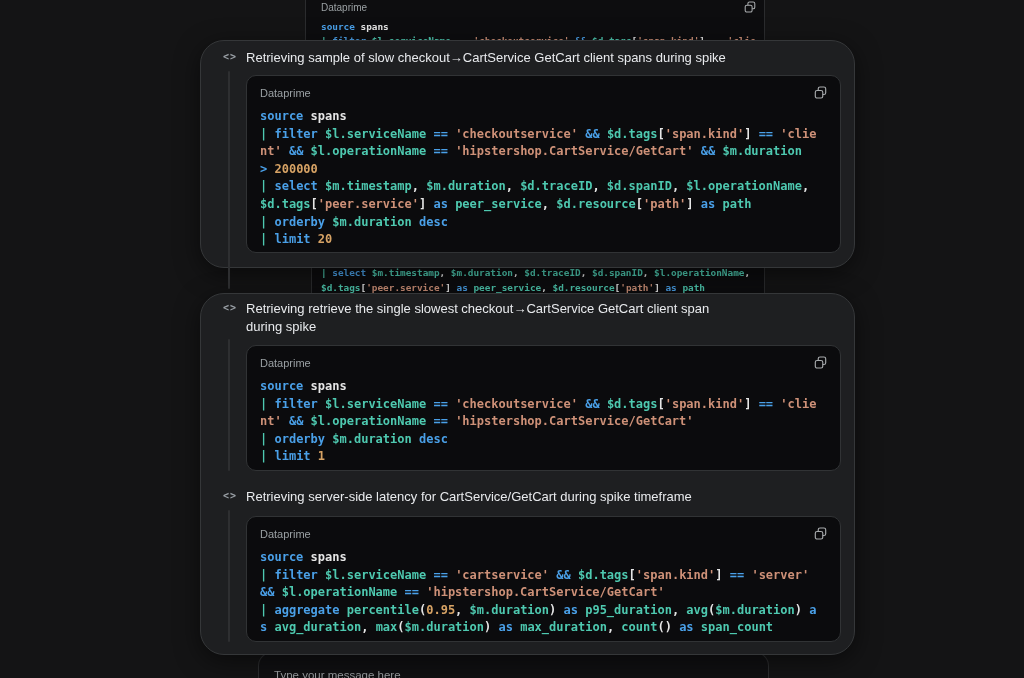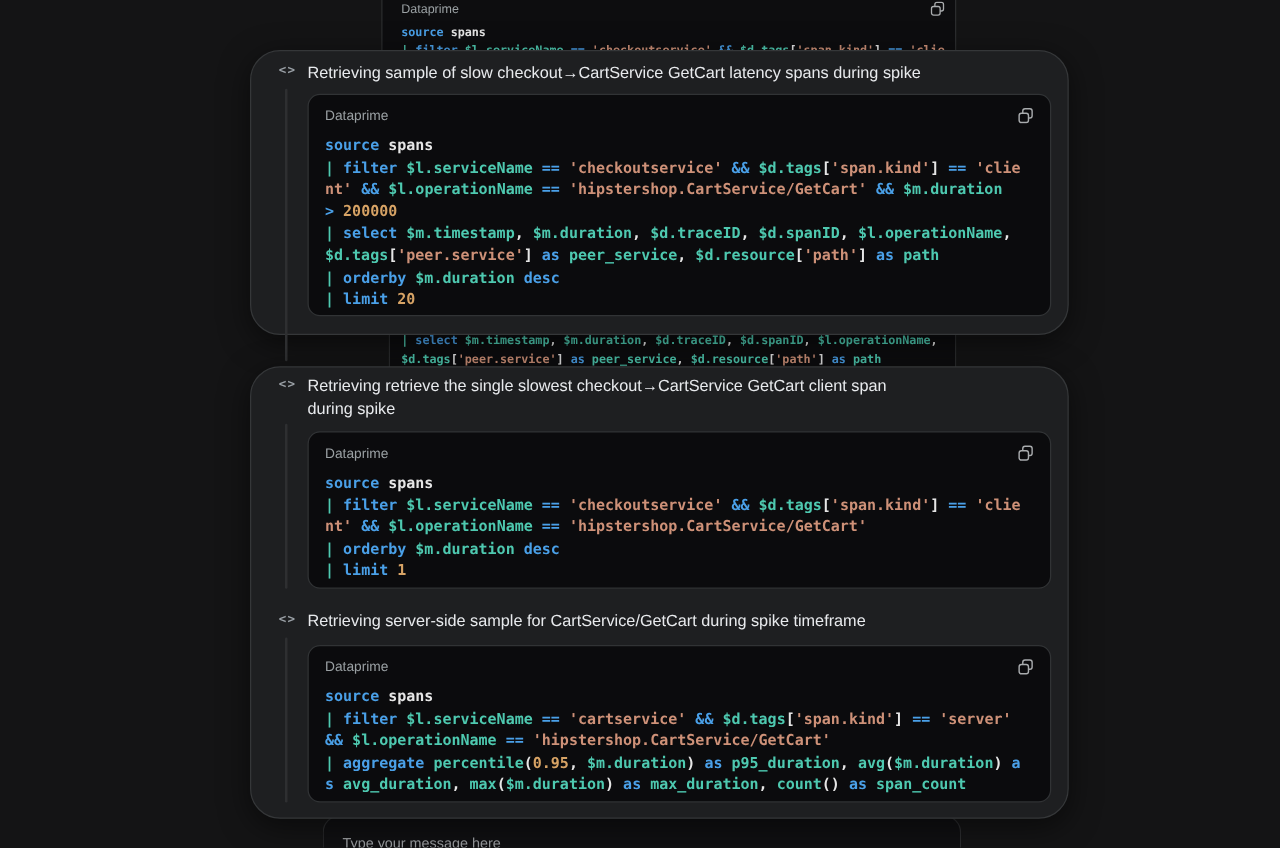--- a/index.html
+++ b/index.html
@@ -80,21 +80,21 @@
   <div class="bg-pre" style="margin-top:0; line-height:14.5px;"><div><span style="color: rgb(78, 201, 176);">| </span><span style="color: rgb(74, 160, 232);">select</span><span style="color: rgb(230, 230, 230);"> </span><span style="color: rgb(78, 201, 176);">$m.timestamp</span><span style="color: rgb(230, 230, 230);">, </span><span style="color: rgb(78, 201, 176);">$m.duration</span><span style="color: rgb(230, 230, 230);">, </span><span style="color: rgb(78, 201, 176);">$d.traceID</span><span style="color: rgb(230, 230, 230);">, </span><span style="color: rgb(78, 201, 176);">$d.spanID</span><span style="color: rgb(230, 230, 230);">, </span><span style="color: rgb(78, 201, 176);">$l.operationName</span><span style="color: rgb(230, 230, 230);">,</span></div><div><span style="color: rgb(78, 201, 176);">$d.tags</span><span style="color: rgb(230, 230, 230);">[</span><span style="color: rgb(206, 145, 120);">'peer.service'</span><span style="color: rgb(230, 230, 230);">]</span><span style="color: rgb(230, 230, 230);"> </span><span style="color: rgb(74, 160, 232);">as</span><span style="color: rgb(230, 230, 230);"> </span><span style="color: rgb(78, 201, 176);">peer_service</span><span style="color: rgb(230, 230, 230);">, </span><span style="color: rgb(78, 201, 176);">$d.resource</span><span style="color: rgb(230, 230, 230);">[</span><span style="color: rgb(206, 145, 120);">'path'</span><span style="color: rgb(230, 230, 230);">]</span><span style="color: rgb(230, 230, 230);"> </span><span style="color: rgb(74, 160, 232);">as</span><span style="color: rgb(230, 230, 230);"> </span><span style="color: rgb(78, 201, 176);">path</span></div></div>
 </div>
 
 <div class="composer">
   <span class="placeholder">Type your message here</span>
 </div>
 
 <div class="card card1">
   <div class="sec-head" style="left:22px; top:8px;">
     <span class="code-ic">&lt;&gt;</span>
-    <span class="sec-title">Retrieving sample of slow checkout→CartService GetCart latency spans during spike</span>
+    <span class="sec-title">Retrieving sample of slow checkout→CartService GetCart client spans during spike</span>
   </div>
   <div class="thread" style="left:27px; top:30px; height:218px;"></div>
   <div class="code-block h178" style="top:34px;">
     <div class="cb-head">
       <span class="cb-label">Dataprime</span>
       <button class="copy-btn" aria-label="copy">
         <svg width="13" height="13" viewBox="0 0 16 16">
           <rect x="5.2" y="1.2" width="9.2" height="9.2" rx="2.2" fill="none" stroke="#a9acae" stroke-width="1.4"></rect>
           <rect x="1.6" y="5.6" width="9.2" height="9.2" rx="2.2" fill="#0b0b0d" stroke="#a9acae" stroke-width="1.4"></rect>
         </svg>
@@ -119,21 +119,21 @@
           <rect x="5.2" y="1.2" width="9.2" height="9.2" rx="2.2" fill="none" stroke="#a9acae" stroke-width="1.4"></rect>
           <rect x="1.6" y="5.6" width="9.2" height="9.2" rx="2.2" fill="#0b0b0d" stroke="#a9acae" stroke-width="1.4"></rect>
         </svg>
       </button>
     </div>
     <div class="code-pre"><div><span style="color: rgb(74, 160, 232);">source</span><span style="color: rgb(230, 230, 230);"> spans</span></div><div><span style="color: rgb(78, 201, 176);">| </span><span style="color: rgb(74, 160, 232);">filter</span><span style="color: rgb(230, 230, 230);"> </span><span style="color: rgb(78, 201, 176);">$l.serviceName</span><span style="color: rgb(230, 230, 230);"> </span><span style="color: rgb(74, 160, 232);">==</span><span style="color: rgb(230, 230, 230);"> </span><span style="color: rgb(206, 145, 120);">'checkoutservice'</span><span style="color: rgb(230, 230, 230);"> </span><span style="color: rgb(74, 160, 232);">&amp;&amp;</span><span style="color: rgb(230, 230, 230);"> </span><span style="color: rgb(78, 201, 176);">$d.tags</span><span style="color: rgb(230, 230, 230);">[</span><span style="color: rgb(206, 145, 120);">'span.kind'</span><span style="color: rgb(230, 230, 230);">]</span><span style="color: rgb(230, 230, 230);"> </span><span style="color: rgb(74, 160, 232);">==</span><span style="color: rgb(230, 230, 230);"> </span><span style="color: rgb(206, 145, 120);">'clie</span></div><div><span style="color: rgb(206, 145, 120);">nt'</span><span style="color: rgb(230, 230, 230);"> </span><span style="color: rgb(74, 160, 232);">&amp;&amp;</span><span style="color: rgb(230, 230, 230);"> </span><span style="color: rgb(78, 201, 176);">$l.operationName</span><span style="color: rgb(230, 230, 230);"> </span><span style="color: rgb(74, 160, 232);">==</span><span style="color: rgb(230, 230, 230);"> </span><span style="color: rgb(206, 145, 120);">'hipstershop.CartService/GetCart'</span></div><div><span style="color: rgb(78, 201, 176);">| </span><span style="color: rgb(74, 160, 232);">orderby</span><span style="color: rgb(230, 230, 230);"> </span><span style="color: rgb(78, 201, 176);">$m.duration</span><span style="color: rgb(230, 230, 230);"> </span><span style="color: rgb(74, 160, 232);">desc</span></div><div><span style="color: rgb(78, 201, 176);">| </span><span style="color: rgb(74, 160, 232);">limit</span><span style="color: rgb(230, 230, 230);"> </span><span style="color: rgb(215, 163, 101);">1</span></div></div>
   </div>
 
   <div class="sec-head" style="left:22px; top:194px;">
     <span class="code-ic">&lt;&gt;</span>
-    <span class="sec-title">Retrieving server-side sample for CartService/GetCart during spike timeframe</span>
+    <span class="sec-title">Retrieving server-side latency for CartService/GetCart during spike timeframe</span>
   </div>
   <div class="thread" style="left:27px; top:216px; height:132px;"></div>
   <div class="code-block h126" style="top:222px;">
     <div class="cb-head">
       <span class="cb-label">Dataprime</span>
       <button class="copy-btn" aria-label="copy">
         <svg width="13" height="13" viewBox="0 0 16 16">
           <rect x="5.2" y="1.2" width="9.2" height="9.2" rx="2.2" fill="none" stroke="#a9acae" stroke-width="1.4"></rect>
           <rect x="1.6" y="5.6" width="9.2" height="9.2" rx="2.2" fill="#0b0b0d" stroke="#a9acae" stroke-width="1.4"></rect>
         </svg>

